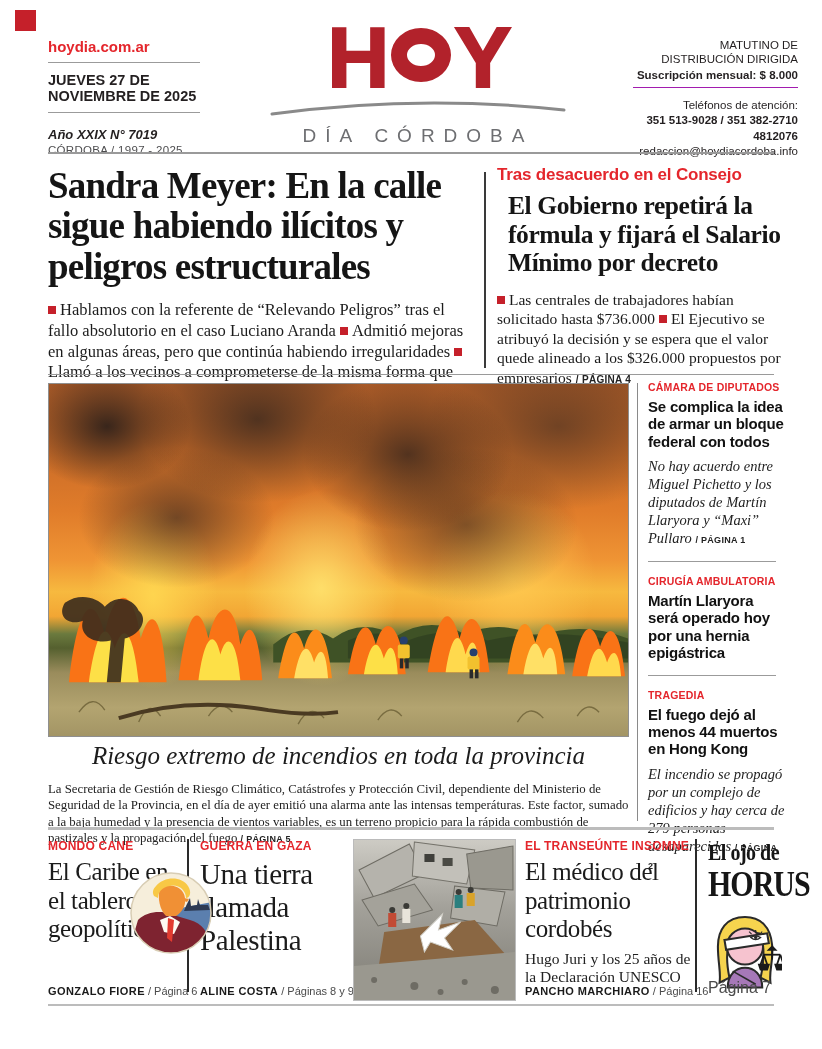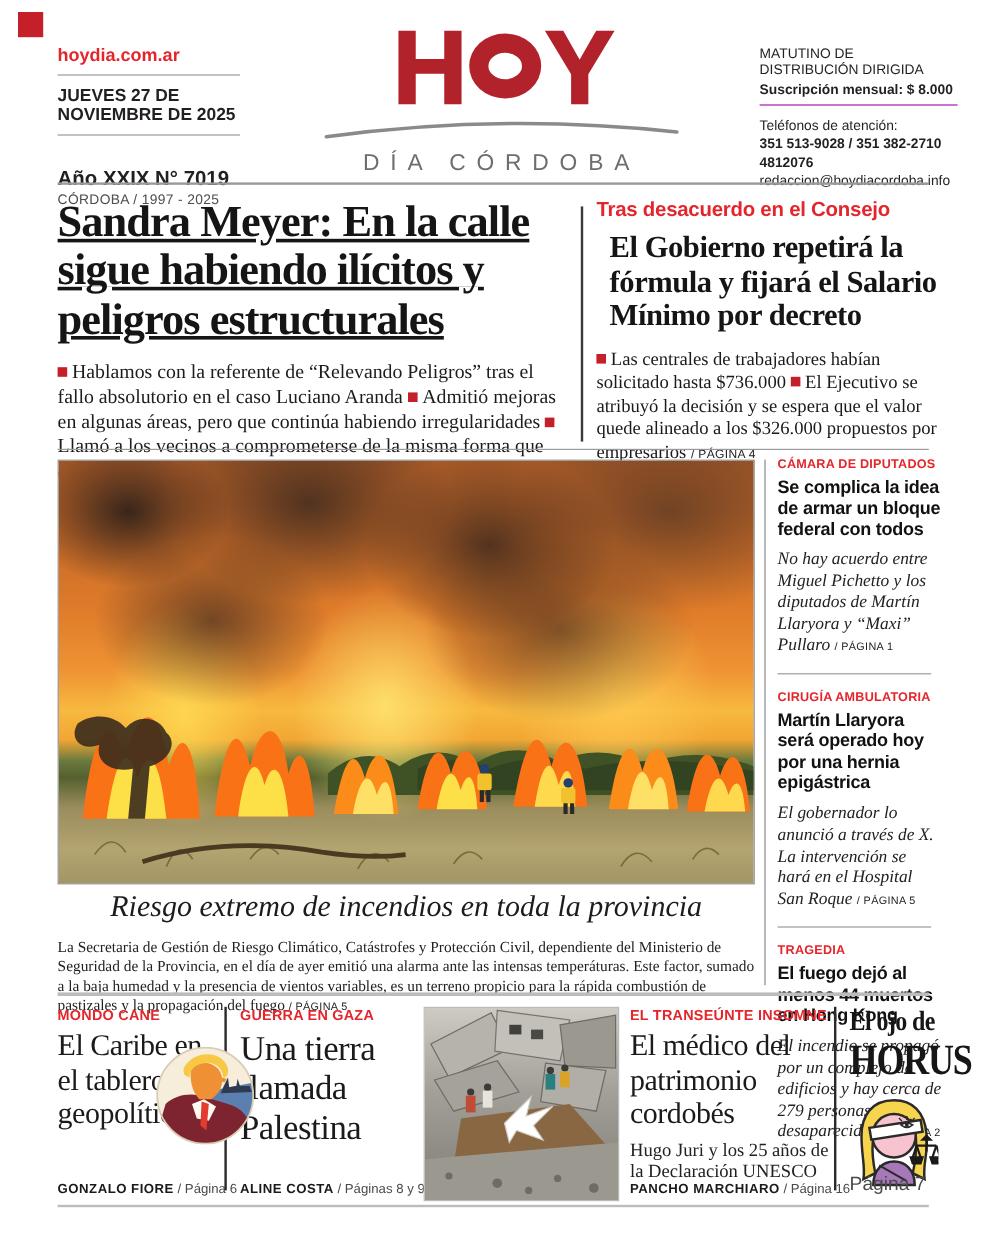--- a/index.html
+++ b/index.html
@@ -6,43 +6,43 @@
   html,body { background:#ffffff; }
   body { font-family:"Liberation Sans", sans-serif; color:#1a1a1a; }
   .page { position:relative; width:812px; height:1049px; background:#fff; overflow:hidden; margin:0 auto;padding-left:20px; }
 
   
   .corner-sq { position:absolute; left:10px; top:10px; width:21px; height:21px; background:#c5202a; }
   .mast-left { position:absolute; left:43px; top:38px; width:190px; }
   .site-url { color:#e4262c; font-weight:bold; font-size:15px; padding-bottom:7px; border-bottom:1px solid #9b9b9b; width:152px; }
   .date-line { font-weight:bold; font-size:14.5px; line-height:1.12; color:#231f20; margin-top:9px; }
   .date-wrap { padding-bottom:8px; border-bottom:1px solid #9b9b9b; width:152px; }
-  .edition { font-weight:bold; font-size:17px; margin-top:26px; color:#231f20; }
+  .edition { font-weight:bold; font-size:13px; margin-top:14px; color:#231f20;font-style:italic; }
   .city-years { font-size:11.5px; color:#4d4d4f; margin-top:2px; letter-spacing:.3px; }
 
   .mast-center { position:absolute; left:248px; top:16px; width:330px; text-align:center; }
   .logo-word { display:flex; align-items:center; justify-content:center; height:82px; }
   .logo-letter { font-family:"Liberation Sans",sans-serif; font-weight:bold; font-size:86px; line-height:1; color:#b2222b; letter-spacing:-3px; -webkit-text-stroke:2px #b2222b; }
   .logo-o { display:inline-block; width:60px; height:54px; border:16px solid #b2222b; border-radius:50%; margin:0 3px 4px 5px; }
   .logo-curve { margin-top:2px; }
   .logo-sub { font-size:19px; letter-spacing:9px; color:#6d6e71; margin-top:5px; }
 
-  .mast-right { position:absolute; left:628px; top:38px; width:165px; font-size:11.5px; color:#231f20; }
+  .mast-right { position:absolute; left:628px; top:38px; width:165px; font-size:11.5px; color:#231f20;text-align:right; }
   .mr-line { line-height:1.25; }
   .mr-sub { font-weight:bold; margin-top:2px; padding-bottom:6px; border-bottom:1px solid #a21caf; }
   .mr-phones { margin-top:10px; line-height:1.35; }
   .mr-bold { font-weight:bold; }
   .hrule { position:absolute; left:43px; right:43px; height:2px; background:#9a9a9a; }
 
   
   .lead-left { position:absolute; left:43px; top:166px; width:426px; }
-  .h1 { font-family:"Liberation Serif","DejaVu Serif",serif; font-weight:bold; font-size:37px; line-height:1.09; letter-spacing:-0.8px; color:#151515;text-decoration:underline; }
+  .h1 { font-family:"Liberation Serif","DejaVu Serif",serif; font-weight:bold; font-size:37px; line-height:1.09; letter-spacing:-0.8px; color:#151515; }
   .deck { font-family:"Liberation Serif","DejaVu Serif",serif; font-size:16.5px; line-height:1.26; margin-top:13px; color:#1c1c1c; }
   .bsq { display:inline-block; width:8px; height:8px; background:#c5202a; margin:0 4px 1px 0; }
-  .pref { font-weight:normal; font-size:10px; letter-spacing:.3px; color:#222; font-family:"Liberation Sans",sans-serif; }
+  .pref { font-weight:bold; font-size:10px; letter-spacing:.3px; color:#222; font-family:"Liberation Sans",sans-serif; }
   .vdiv-lead { position:absolute; left:479px; top:172px; height:196px; width:2px; background:#3a3a3a; }
   .lead-right { position:absolute; left:492px; top:165px; width:290px; }
   .kicker-lg { color:#e4262c; font-weight:bold; font-size:17px; letter-spacing:-0.2px; }
   .h2 { font-family:"Liberation Serif","DejaVu Serif",serif; font-weight:bold; font-size:25.5px; line-height:1.12; letter-spacing:-0.4px; margin-top:7px; color:#151515;margin-left:11px; }
   .deck-sm { font-family:"Liberation Serif","DejaVu Serif",serif; font-size:15.5px; line-height:1.26; margin-top:12px; }
 
   
   .photo-main { position:absolute; left:43px; top:383px; width:581px; height:354px; border:1px solid #8f8f8f;
     background:
       radial-gradient(ellipse 120px 90px at 10% 12%, rgba(45,32,26,.92), rgba(45,32,26,0) 70%),
@@ -230,24 +230,20 @@
       <div class="sb-body">
         <span>No hay acuerdo entre Miguel Pichetto y los diputados de Martín Llaryora y “Maxi” Pullaro</span>
         <span class="pref">/ PÁGINA 1</span>
       </div>
     </div>
     <hr class="sb-hr">
 
     <div class="sb-item">
       <div class="sb-kicker">CIRUGÍA AMBULATORIA</div>
       <div class="sb-h">Martín Llaryora será operado hoy por una hernia epigástrica</div>
-      <div class="sb-body">
-        <span>El gobernador lo anunció a través de X. La intervención se hará en el Hospital San Roque</span>
-        <span class="pref">/ PÁGINA 5</span>
-      </div>
     </div>
     <hr class="sb-hr">
 
     <div class="sb-item">
       <div class="sb-kicker">TRAGEDIA</div>
       <div class="sb-h">El fuego dejó al menos 44 muertos en Hong Kong</div>
       <div class="sb-body">
         <span>El incendio se propagó por un complejo de edificios y hay cerca de 279 personas desaparecidas</span>
         <span class="pref">/ PÁGINA 2</span>
       </div>

